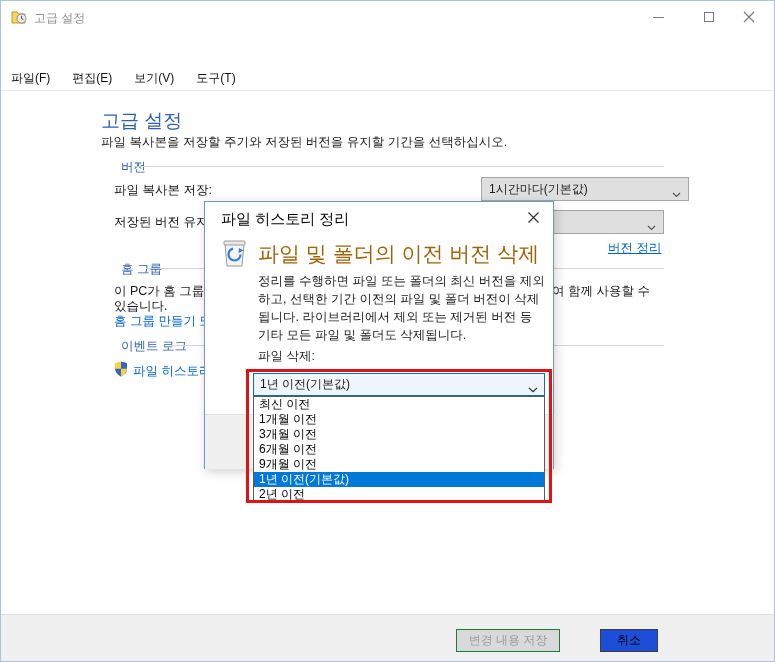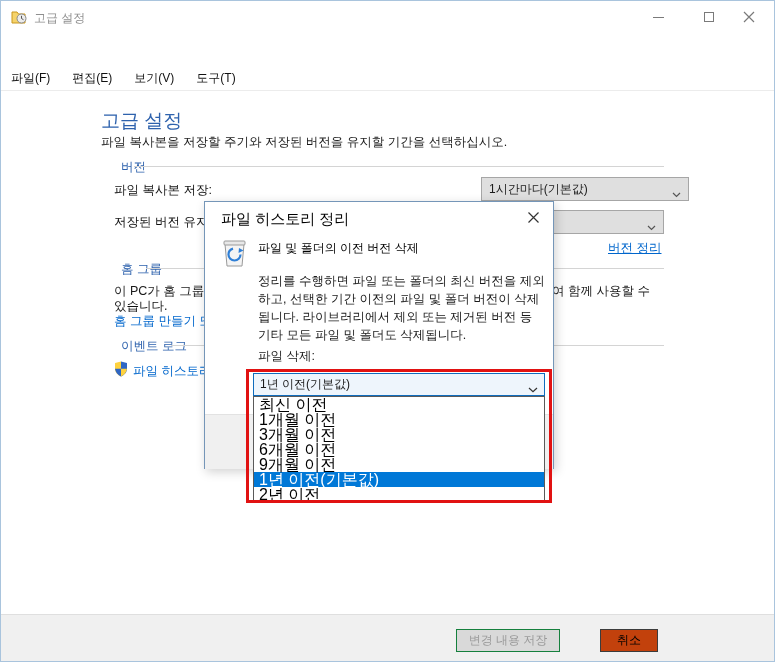--- a/index.html
+++ b/index.html
@@ -45,38 +45,38 @@
   .fld-label { position:absolute; font-size:12.5px; color:#111; }
   .combo { position:absolute; width:208px; height:24px; background:#dfdfdf; border:1px solid #a6a6a6; display:flex; align-items:center; padding:0 24px 0 7px; }
   .combo .chev { position:absolute; right:7px; top:9px; }
   .link { color:#0066cc; font-size:12.5px; }
   .clip { overflow:hidden; white-space:nowrap; position:absolute; }
 
   
   .footer { position:absolute; left:0; top:613px; width:100%; height:48px; background:#f0f0f0; border-top:1px solid #dfdfdf; }
   .btn { position:absolute; top:14px; height:23px; display:flex; align-items:center; justify-content:center; font-size:12px; }
   .btn-save { left:455px; width:104px; background:#d9d9d9; border:1px solid #15803d; color:#9a9a9a; }
-  .btn-cancel { left:599px; width:58px; background:#c2410c; border:1px solid #3c3c3c; color:#000; }
+  .btn-cancel { left:599px; width:58px; background:#1d4ed8; border:1px solid #3c3c3c; color:#000; }
 
   
   .dialog { position:absolute; left:203px; top:200px; width:350px; height:268px; background:#fff; border:1px solid #7596b8; box-shadow:2px 3px 10px rgba(0,0,0,.18); z-index:5; }
   .dialog .dtitle { position:absolute; left:16px; top:8px; font-size:15px; color:#000; }
   .dialog .dclose { position:absolute; right:13px; top:9px; }
-  .dialog .dheading { position:absolute; left:53px; top:38px; font-size:12px; color:#000000; }
+  .dialog .dheading { position:absolute; left:53px; top:38px; font-size:21px; color:#a16207; }
   .dialog .dbody { position:absolute; left:53px; top:70px; width:287px; font-size:12.5px; line-height:18px; color:#1a1a1a; }
   .dialog .dfield { position:absolute; left:53px; top:146px; font-size:12.5px; }
   .dialog .dfooter { position:absolute; left:0; top:212px; width:100%; height:55px; background:#f0f0f0; border-top:1px solid #e2e2e2; }
   .bin-icon { position:absolute; left:16px; top:36px; }
 
   
   .annotation { position:absolute; left:245px; top:368px; width:306px; height:134px; border:3px solid #e11212; z-index:7; pointer-events:none; }
   .ddl-closed { position:absolute; left:252px; top:372px; width:292px; height:23px; background:#eef5fc; border:1px solid #0f6cbd; display:flex; align-items:center; padding:0 22px 0 6px; z-index:6; }
   .ddl-closed .chev { position:absolute; right:6px; top:8px; }
   .ddl-list { position:absolute; left:252px; top:395px; width:292px; background:#fff; border:1px solid #5a5a5a; z-index:6; }
-  .ddl-opt { height:15px; line-height:15px; padding-left:5px; font-size:16px; color:#000; }
+  .ddl-opt { height:15px; line-height:15px; padding-left:5px; font-size:12px; color:#000; }
   .ddl-opt.selected { background:#0078d7; color:#fff; }
 </style>
 </head>
 <body>
 
 <div class="window">
 
   <div class="titlebar">
     <span class="app-icon">
       <svg width="17" height="16" viewBox="0 0 17 16">

